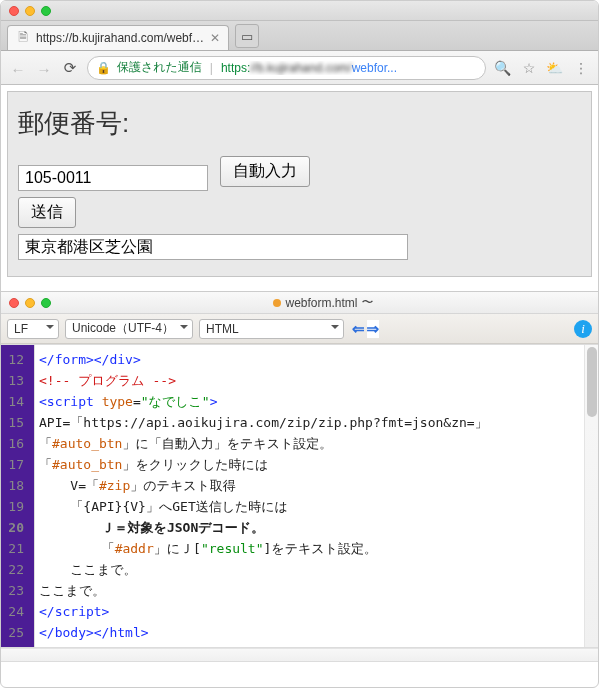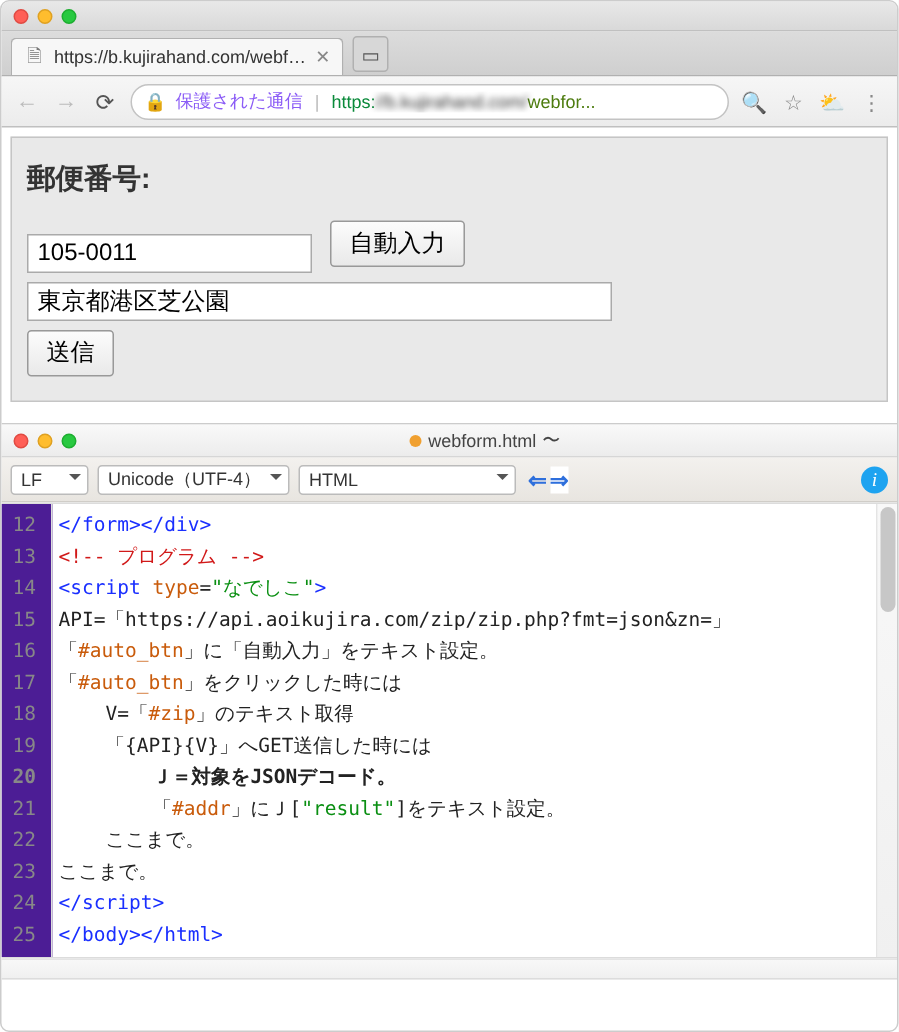--- a/index.html
+++ b/index.html
@@ -74,35 +74,35 @@
     background:#fff;
     display:flex;
     align-items:center;
     padding:0 8px;
     font-size:12px;
     color:#333;
     gap:6px;
     overflow:hidden;
   }
   .lock{color:#0a8a3a;font-size:12px;}
-  .secure{color:#8b5cf6;}
+  .secure{color:#15803d;}
   .pipe{color:#bbb;margin:0 2px;}
   .url-https{color:#0a8a3a;}
   .url-host{color:#333;filter:blur(2px);}
-  .url-path{color:#4d7c0f;}
+  .url-path{color:#3b82f6;}
   .url-trunc{white-space:nowrap;overflow:hidden;text-overflow:ellipsis;flex:1;}
   .ab-icon{color:#888;width:18px;text-align:center;font-size:14px;}
   
   .page{
     background:#e9e9e9;
     border:1px solid #c5c5c5;
     margin:6px;
     padding:10px;
   }
-  .page h2{margin:4px 0 10px 0;font-size:19px;font-weight:bold;color:#333;}
+  .page h2{margin:4px 0 10px 0;font-size:26px;font-weight:normal;color:#333;}
   .row{display:flex;align-items:center;gap:12px;margin-bottom:6px;}
   .txtinput{
     border:1px solid #aaa;
     background:#fff;
     font-size:16px;
     padding:3px 6px;
   }
   #zip{width:190px;margin-top:14px;}
   #addr{width:390px;}
   .btn{
@@ -201,24 +201,24 @@
   <span class="ab-icon">⋮</span>
 </div>
 
 <div class="page">
   <h2>郵便番号:</h2>
   <div class="row">
     <input id="zip" class="txtinput" value="105-0011" style="">
     <button class="btn">自動入力</button>
   </div>
   <div class="row">
+    <button class="btn">送信</button>
+  </div>
+  <div class="row">
     <input id="addr" class="txtinput" value="東京都港区芝公園" style="">
-  </div>
-  <div class="row">
-    <button class="btn">送信</button>
   </div>
 </div>
 
 <div class="gap"></div>
 
 <div class="editor">
   <div class="ed-titlebar">
     <div class="traffic">
       <div class="tl red"></div>
       <div class="tl yel"></div>

